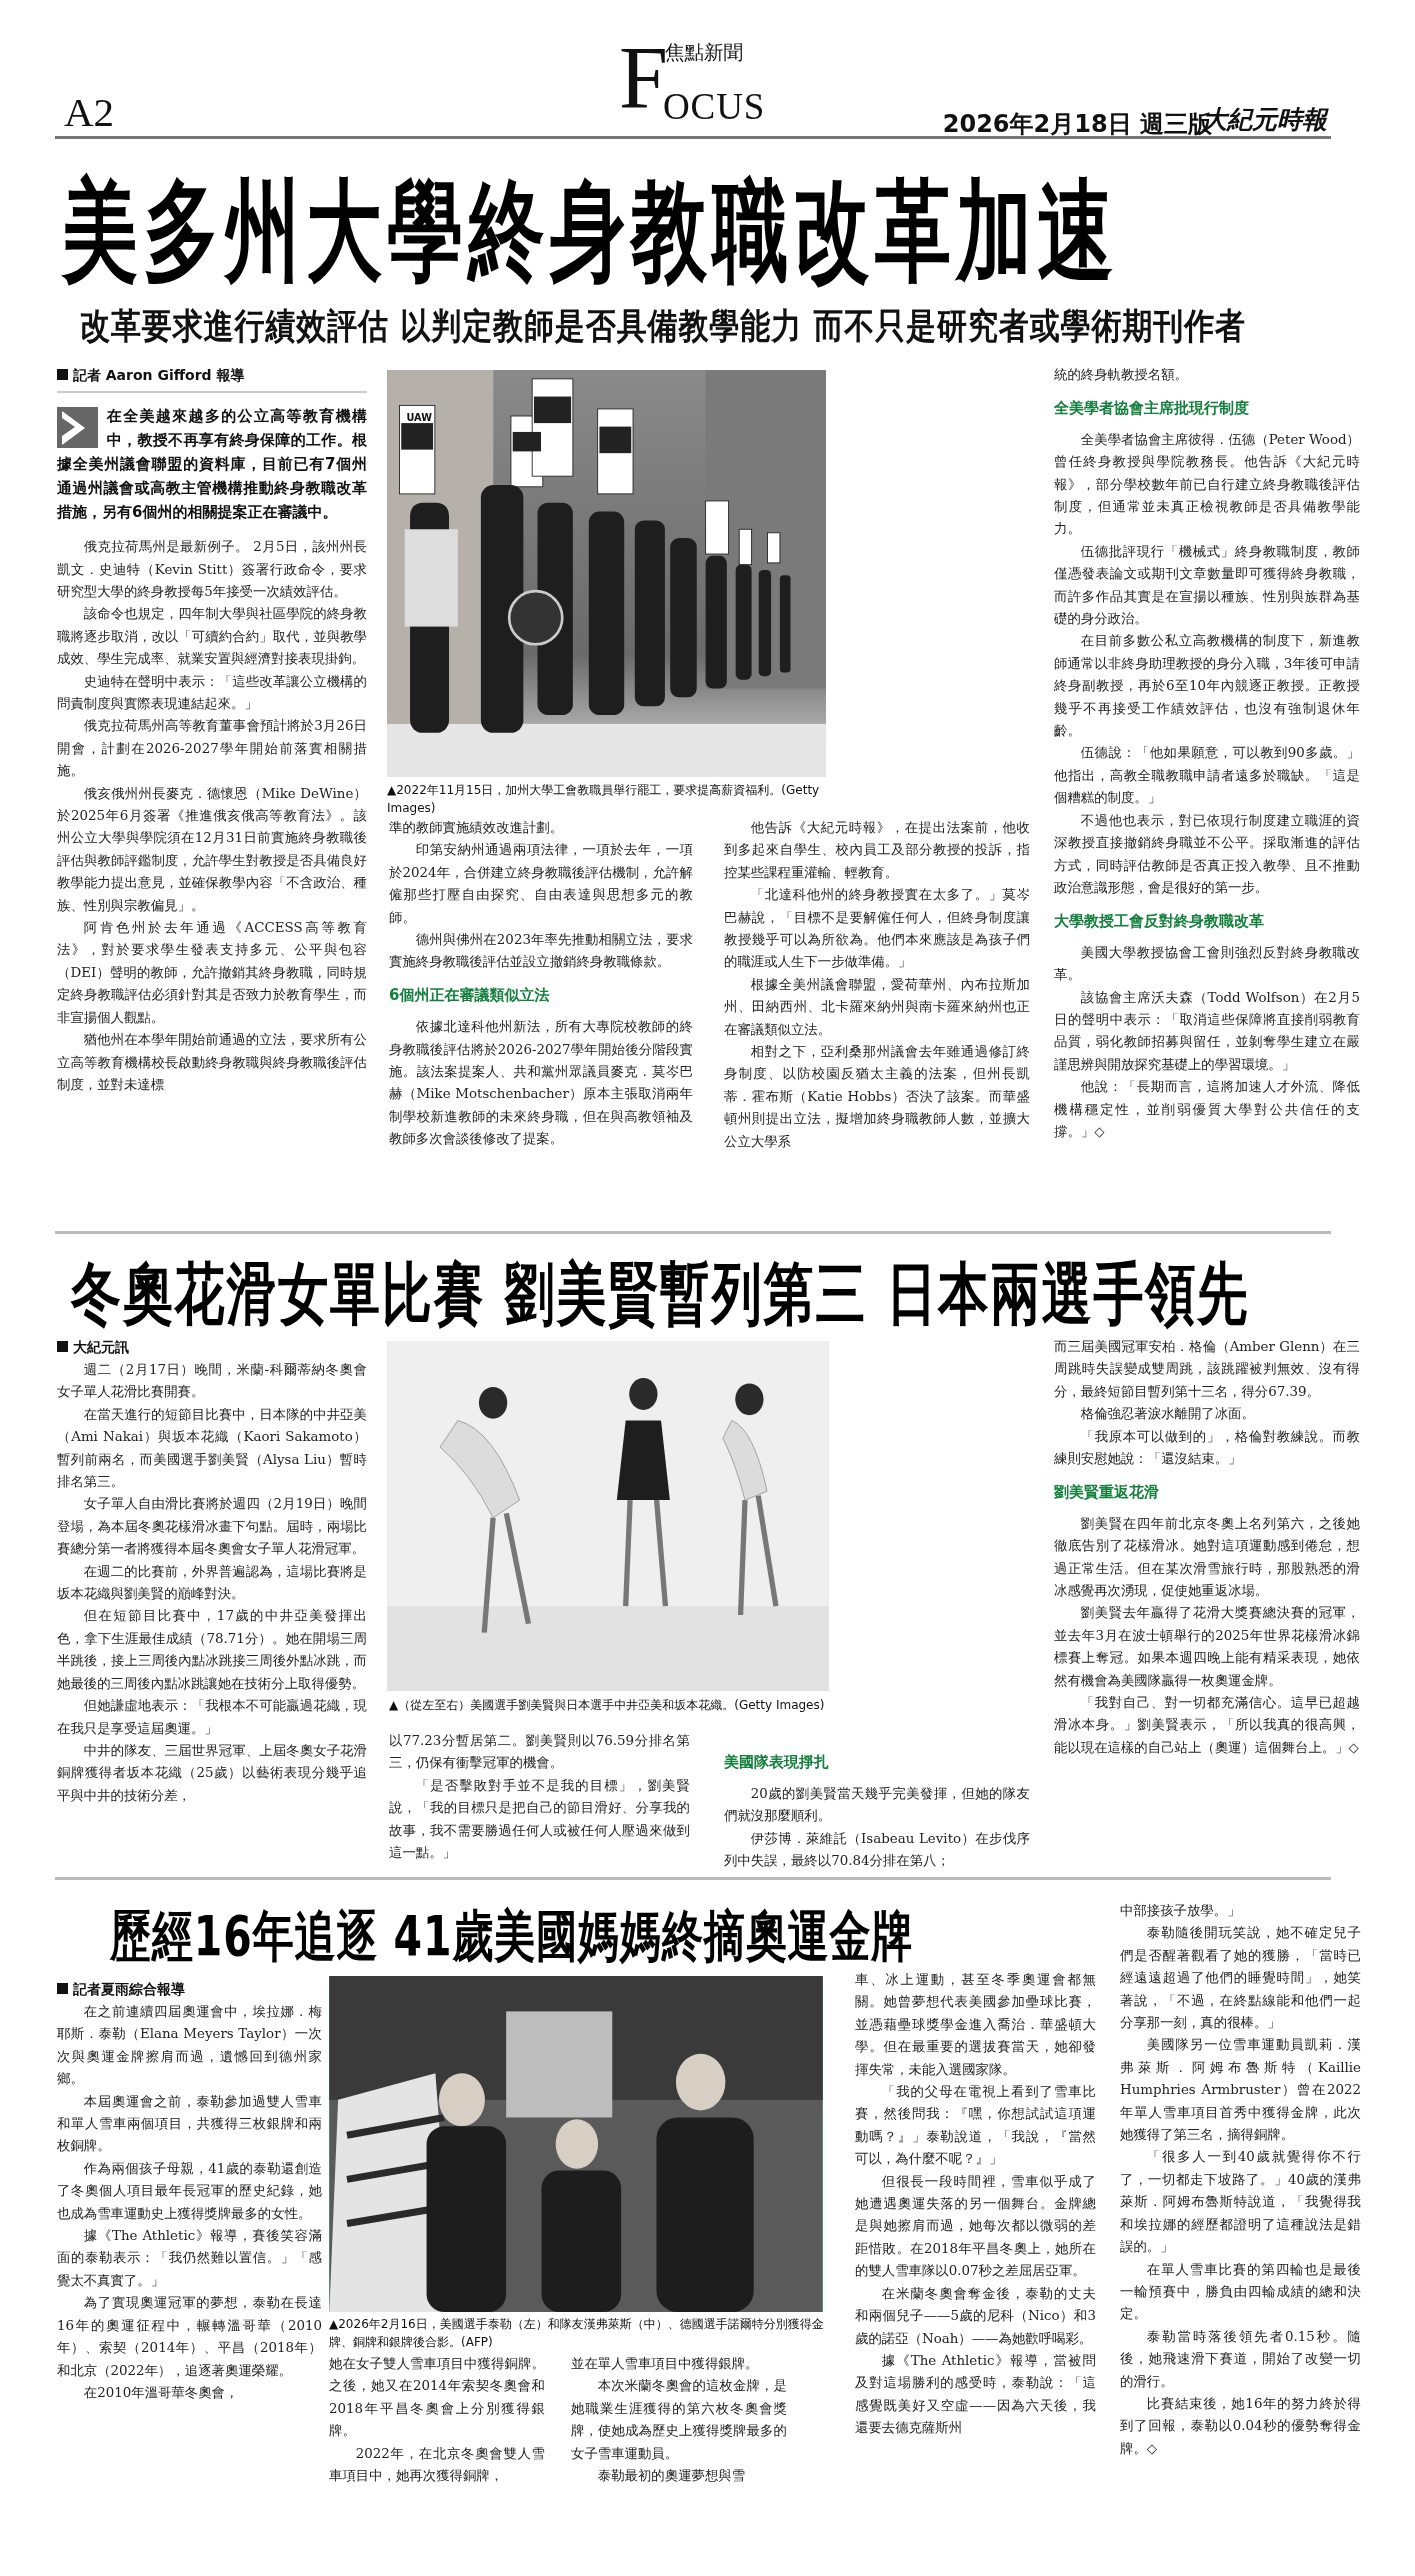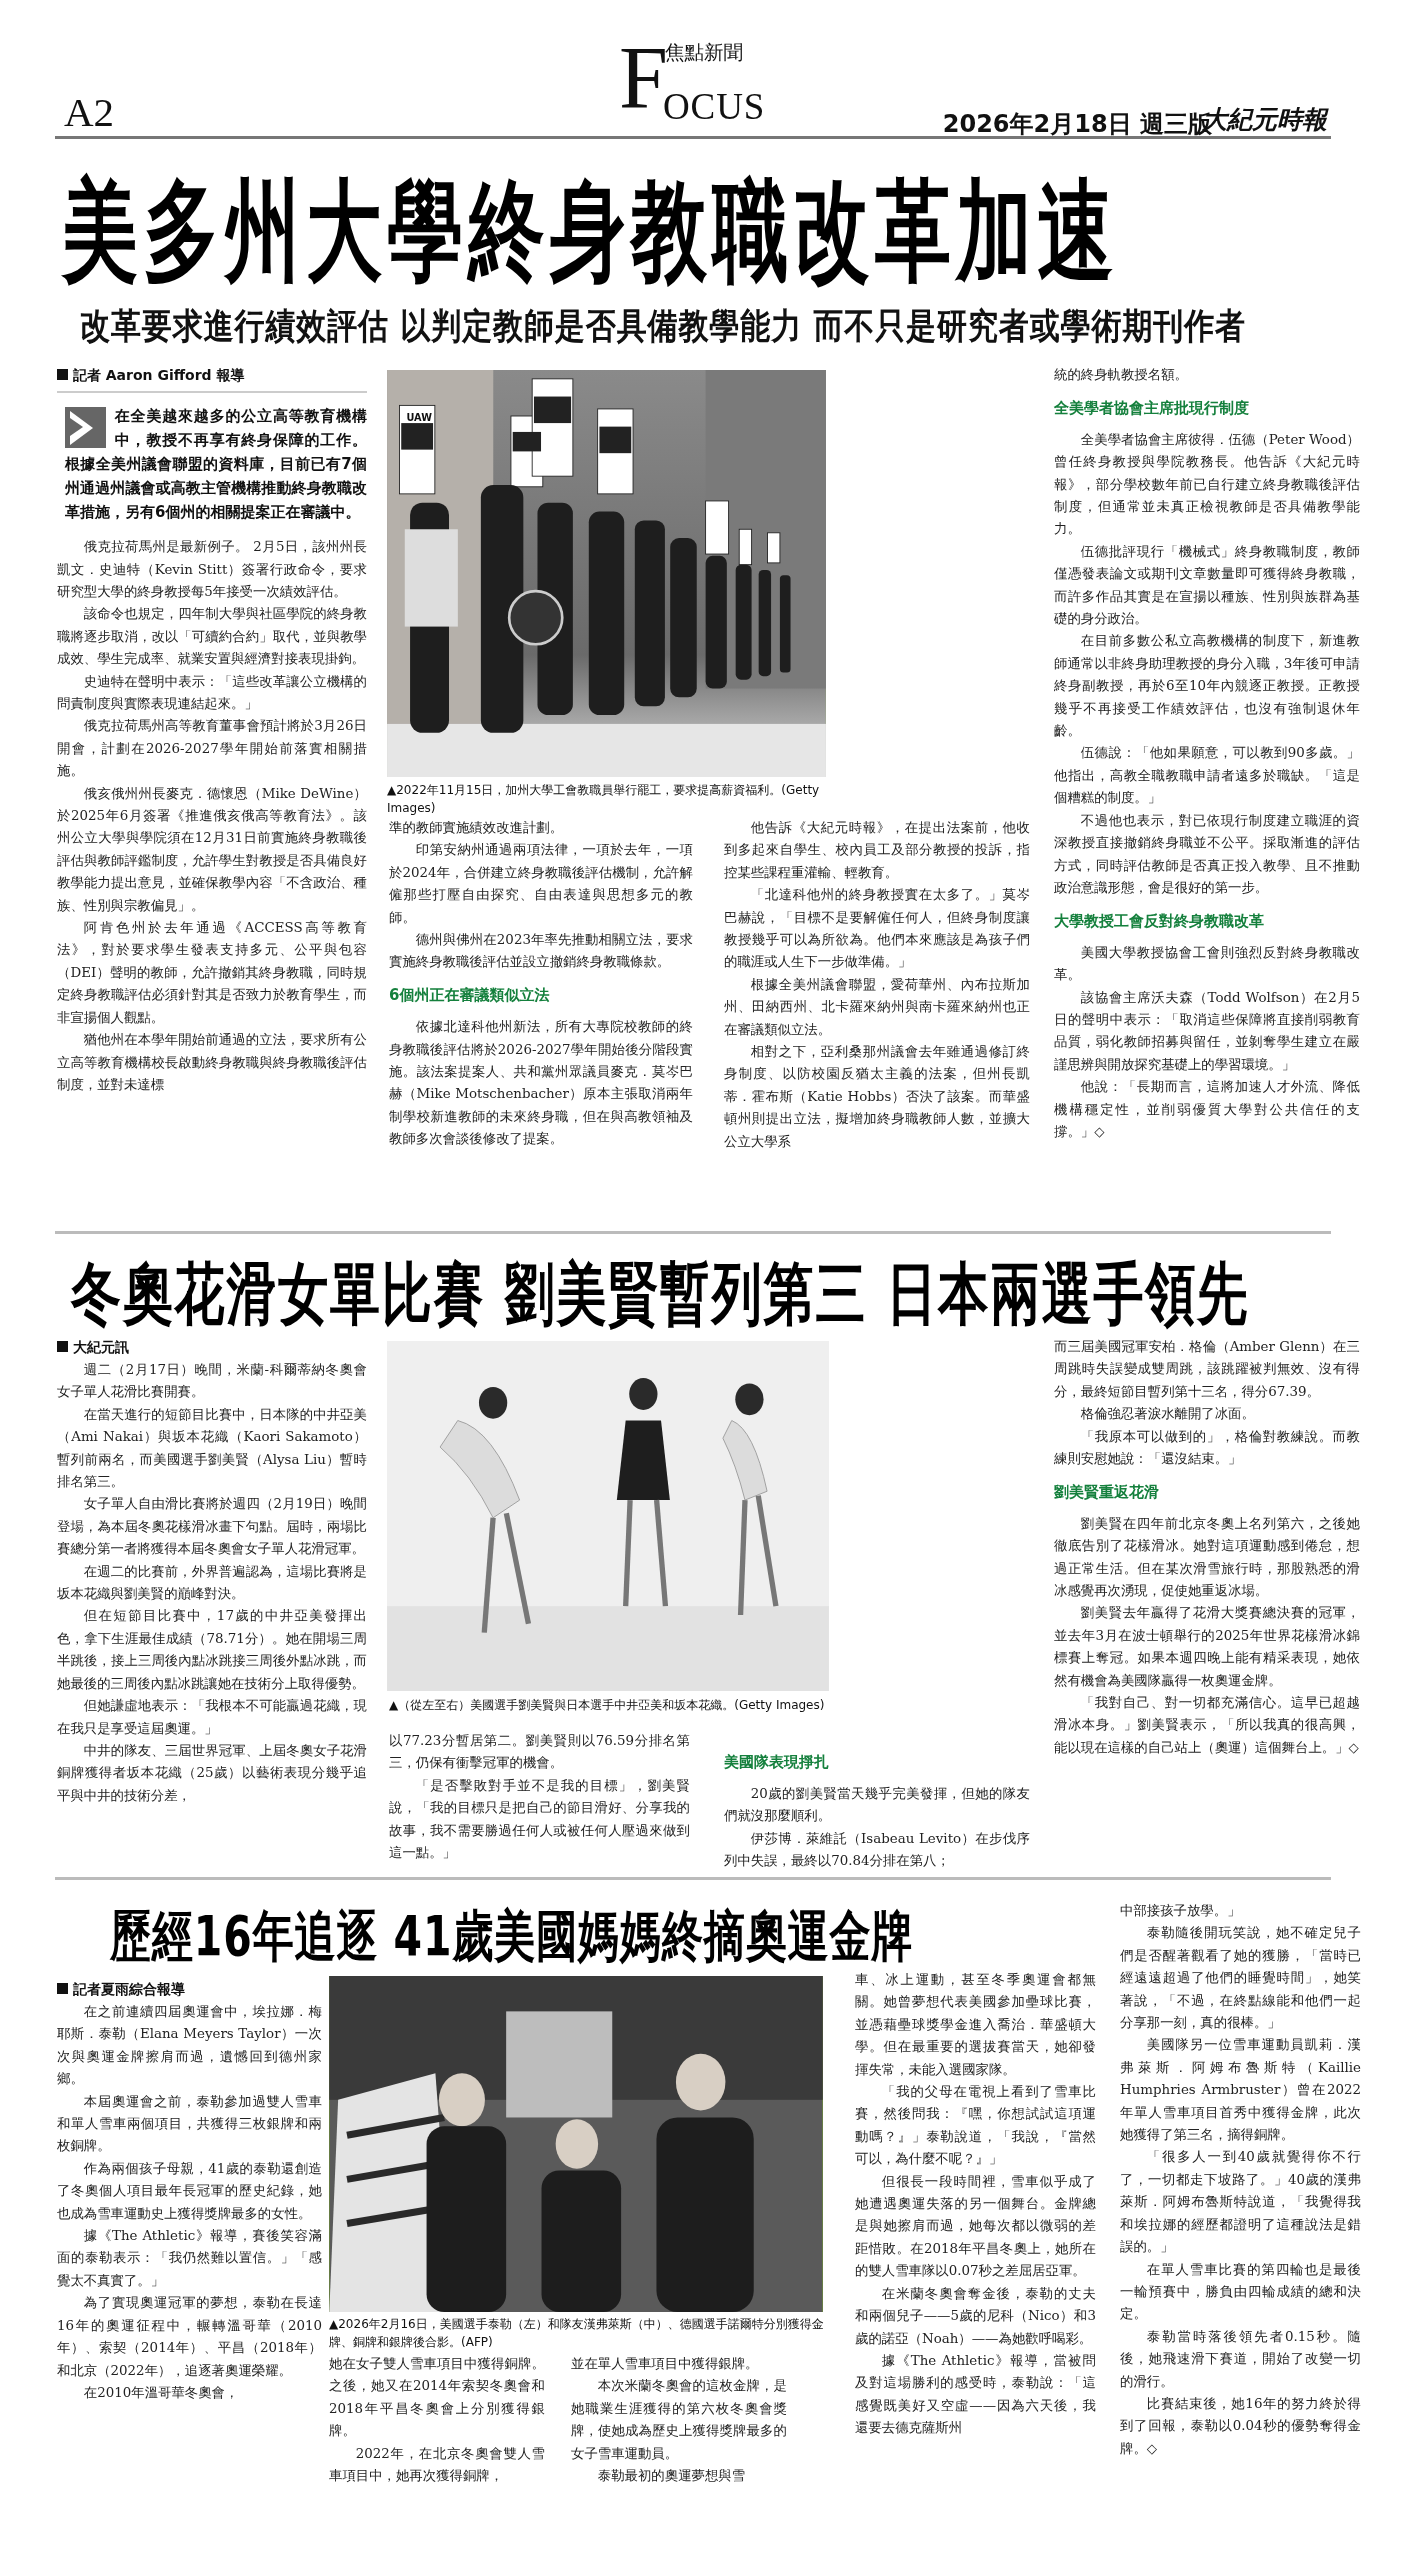--- a/index.html
+++ b/index.html
@@ -25,28 +25,28 @@
   }
   .h1 { left: 62px; top: 159px; font-size: 76px; letter-spacing: 5.3px; transform: scaleY(1.45); }
   .subhead { left: 80px; top: 303px; font-family: "DejaVu Sans", sans-serif; font-weight: bold; font-size: 30px; transform: scaleY(1.18); transform-origin: left top; white-space: nowrap; letter-spacing: 0.9px; }
 
   .col { font-size: 13.4px; line-height: 22.4px; text-align: justify; color: #222; }
   .col p { text-indent: 2em; }
   .col p.noindent { text-indent: 0; }
   .byline { font-family: "DejaVu Sans", sans-serif; font-size: 14px; font-weight: bold; line-height: 23px; color: #111; }
   .byline .sq { display: inline-block; width: 10.6px; height: 10.6px; background: #111; margin-right: 5.3px; vertical-align: 0; }
   .byline-rule { height: 2.7px; background: #ccc; margin: 3.5px 0 10.6px 0; }
-  .lede { font-family: "DejaVu Sans", sans-serif; font-weight: bold; font-size: 15px; line-height: 24px; color: #111; margin-bottom: 12.4px; margin-left: 8px; }
+  .lede { font-family: "DejaVu Sans", sans-serif; font-weight: bold; font-size: 15px; line-height: 24px; color: #111; margin-bottom: 12.4px; }
   .lede-arrow { float: left; width: 41px; height: 41px; margin: 3.5px 8.8px 3.5px 0; position: relative; background: #666; }
   .lede-arrow::before { content: ""; position: absolute; left: 5.3px; top: 3.5px; width: 0; height: 0; border-top: 17px solid transparent; border-bottom: 17px solid transparent; border-left: 23px solid #fff; }
   .lede-arrow::after { content: ""; position: absolute; left: 5.3px; top: 10.6px; width: 0; height: 0; border-top: 9.7px solid transparent; border-bottom: 9.7px solid transparent; border-left: 13.3px solid #666; }
   .subhd { font-family: "DejaVu Sans", sans-serif; font-weight: bold; font-size: 15px; line-height: 23px; margin: 10.6px 0 8.8px 0; color: #15803d; }
   .caption { font-family: "DejaVu Sans", sans-serif; font-size: 12px; line-height: 17.7px; color: #111; }
 
-  .photo { background: #84cc16; overflow: hidden; position: absolute; }
+  .photo { background: #5eead4; overflow: hidden; position: absolute; }
   .sep { height: 2.7px; background: #bbb; }
 </style>
 </head>
 <body>
 
 <div class="abs page-num">A2</div>
 <div class="abs focus-wrap">
   <span class="focus-big-f">F</span>
   <span class="focus-cn">焦點新聞</span>
   <span class="focus-rest">OCUS</span>

